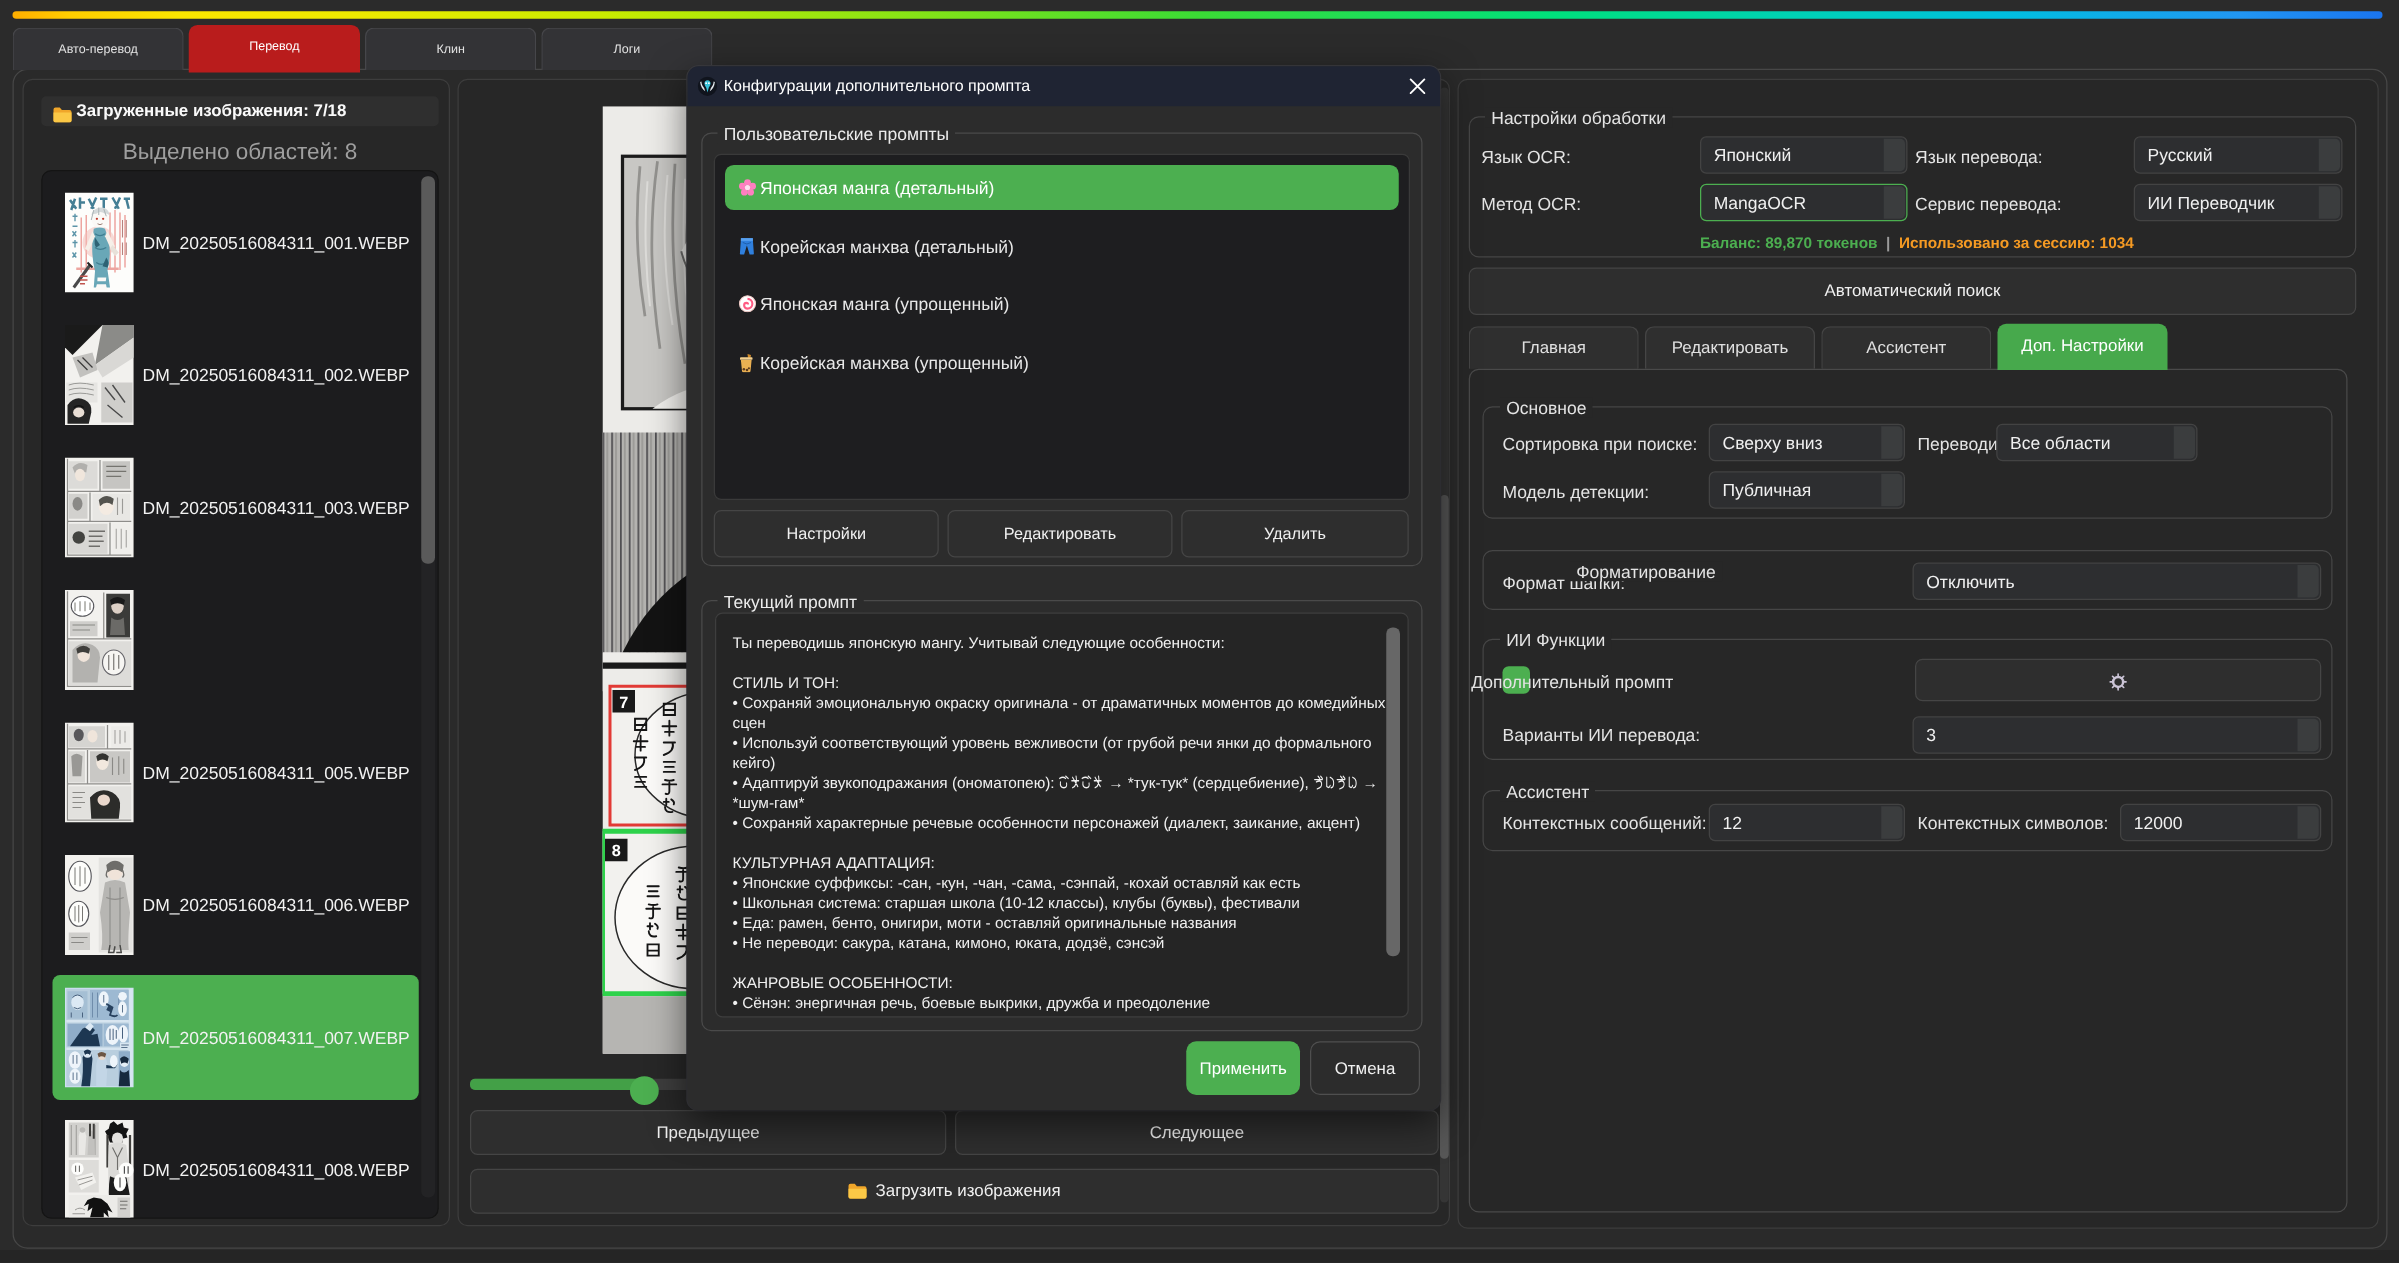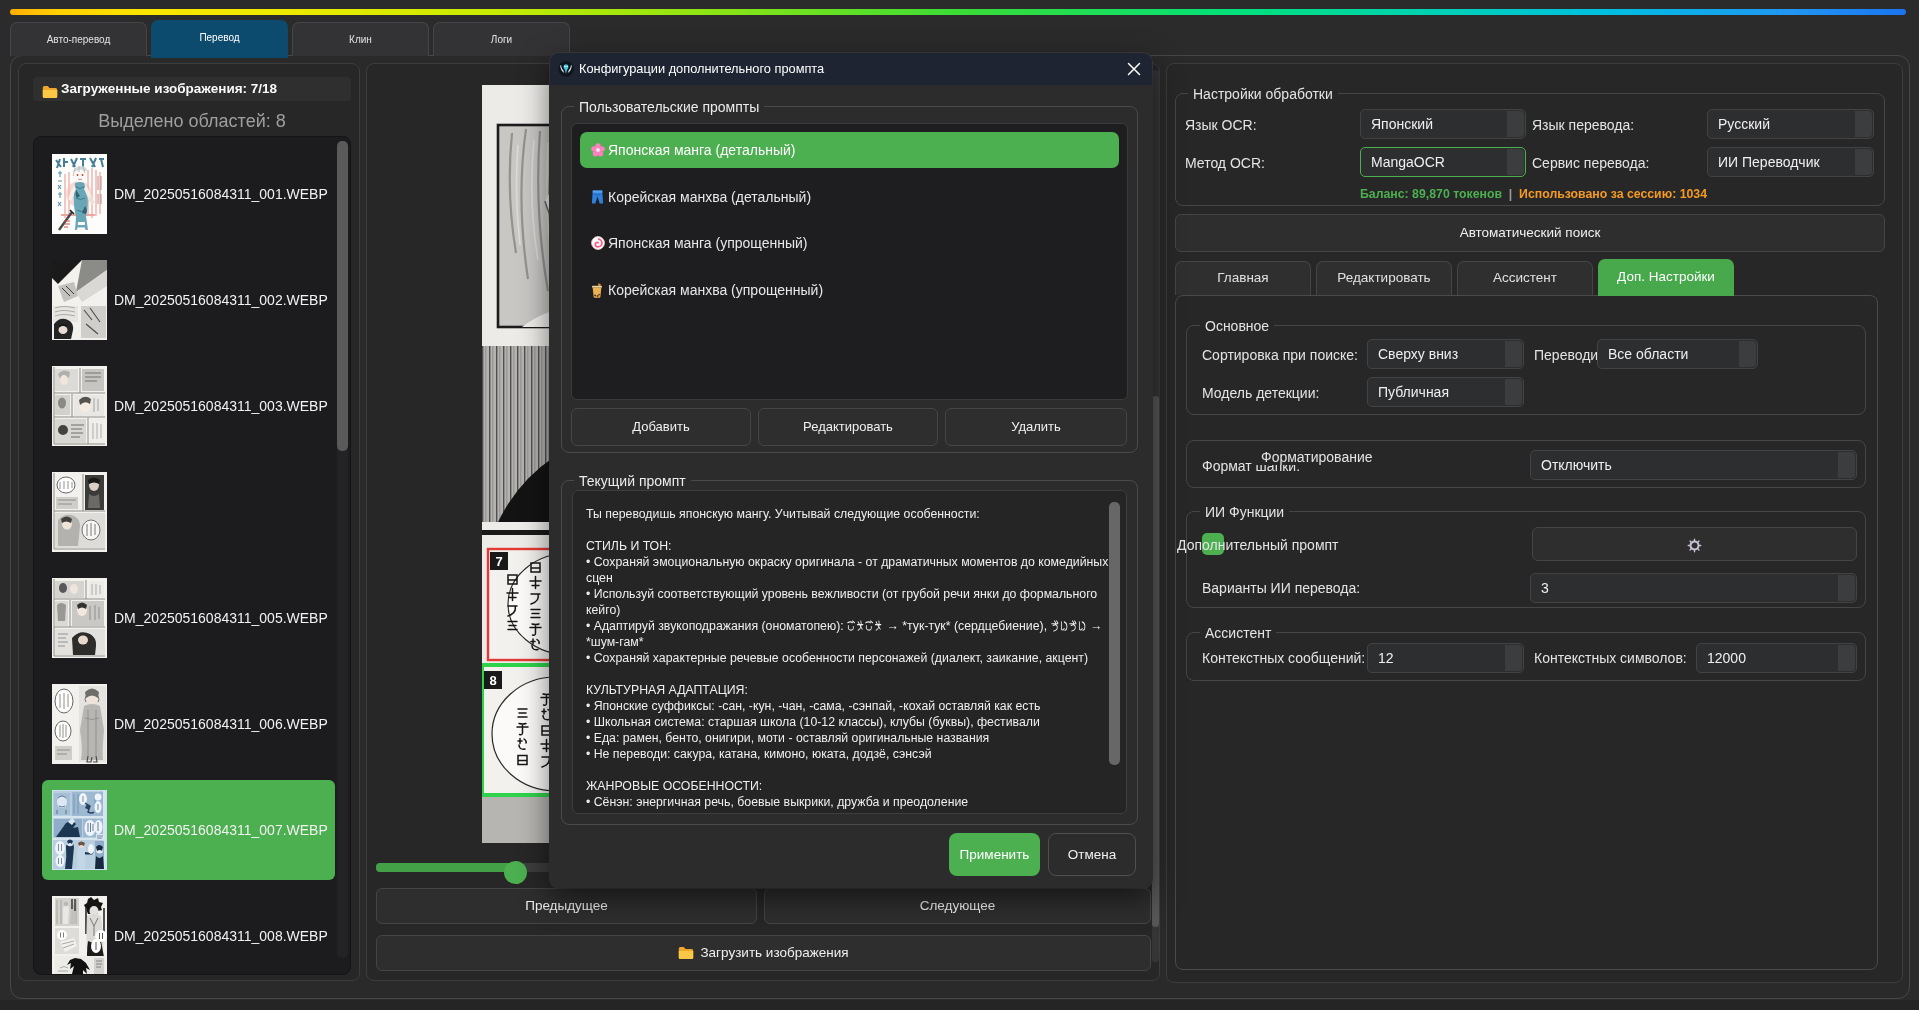--- a/index.html
+++ b/index.html
@@ -10,21 +10,21 @@
   
   #grad { left:10px; top:9px; width:1896px; height:6px; border-radius:3px;
     background:linear-gradient(90deg,#ffae00 0%,#ffcf00 2.5%,#fbe600 7%,#eeea00 14%,#c9ec00 25%,#8ce414 37%,#3bdc35 50%,#00e07c 65%,#00d2b4 75%,#00bfe0 84%,#2196f3 94%,#1a75f0 100%); }
 
   
   #frame { left:10px; top:55px; width:1900px; height:944px; border:1px solid #474747; border-radius:12px; background:#2a2a2a; }
   #below { left:0; top:1000px; width:1919px; height:10px; background:#252525; }
 
   
   .ttab { top:22px; height:34px; width:137px; background:#333336; border:1px solid #46464a; border-bottom:none; border-radius:7px 7px 0 0; text-align:center; line-height:33px; font-size:10px; color:#e2e2e2; }
-  .ttab.act { top:20px; height:38px; background:#0c4a6e; border:none; color:#fff; line-height:36px; z-index:3; }
+  .ttab.act { top:20px; height:38px; background:#b91c1c; border:none; color:#fff; line-height:36px; z-index:3; }
 
   
   .panel { background:#272727; border:1px solid #3d3d3d; border-radius:8px; }
 
   
   #lp-head { left:33px; top:77px; width:318px; height:24px; background:#2f2f2f; border-radius:4px; font-size:13.5px; font-weight:bold; color:#fafafa; line-height:24px; }
   #lp-sel { left:33px; top:111px; width:318px; text-align:center; font-size:18px; color:#9f9f9f; }
   #lp-list { left:33px; top:136px; width:318px; height:839px; background:#1c1c1e; border:1px solid #141414; border-radius:8px; overflow:hidden; }
   .litem { left:8px; width:293px; height:100px; border-radius:6px; }
   .litem.sel { background:#4caf50; }
@@ -501,21 +501,21 @@
             <path d="M7 0.2 l2.8 0.7 l-0.4 2.2 h-2 Z" fill="#d08a28"></path>
             <rect x="1" y="2.7" width="10" height="2.1" rx="0.7" fill="#f3cf8d"></rect>
             <path d="M1.7 5 h8.6 l-0.9 8.8 a1.1 1.1 0 0 1 -1.1 1 h-4.6 a1.1 1.1 0 0 1 -1.1 -1 Z" fill="#eab052"></path>
             <circle cx="4.1" cy="12.4" r="1" fill="#5d3b1e"></circle>
             <circle cx="6.6" cy="13" r="1" fill="#5d3b1e"></circle>
             <circle cx="8.1" cy="11.6" r="0.9" fill="#5d3b1e"></circle>
           </svg></span>
         <span class="tx">Корейская манхва (упрощенный)</span>
       </div>
     </div>
-<div class="mbtn" style="left:21px;width:180px;">Добавить</div>
+<div class="mbtn" style="left:21px;width:180px;">Настройки</div>
 <div class="mbtn" style="left:208px;width:180px;">Редактировать</div>
 <div class="mbtn" style="left:395px;width:182px;">Удалить</div>
 <div class="fset" style="left:11px;top:427px;width:577px;height:345px;border-color:#4a4a4a;"></div>
 <div class="mflab" style="left:24px;top:420px;">Текущий промпт</div>
 <div id="mtext">
       <div class="inner">Ты переводишь японскую мангу. Учитывай следующие особенности:<br><br>СТИЛЬ И ТОН:<br>• Сохраняй эмоциональную окраску оригинала - от драматичных моментов до комедийных<br>сцен<br>• Используй соответствующий уровень вежливости (от грубой речи янки до формального<br>кейго)<br>• Адаптируй звукоподражания (ономатопею): <svg width="36" height="12" viewBox="0 0 52 13" style="vertical-align:-2px" preserveAspectRatio="none">
           <path d="M1 3 q4 -2 7 0 M2 6 q-1 5 4 5 q4 0 3 -4 M8 1 l3 2" transform="translate(0 0)" stroke="#f0f0f0" stroke-width="1.2" fill="none" stroke-linecap="round"></path>
           <path d="M3 2 l6 8 M2 5 h8 M7 1 q2 8 -4 10" transform="translate(13 0)" stroke="#f0f0f0" stroke-width="1.2" fill="none" stroke-linecap="round"></path>
           <path d="M1 3 q4 -2 7 0 M2 6 q-1 5 4 5 q4 0 3 -4 M8 1 l3 2" transform="translate(26 0)" stroke="#f0f0f0" stroke-width="1.2" fill="none" stroke-linecap="round"></path>
           <path d="M3 2 l6 8 M2 5 h8 M7 1 q2 8 -4 10" transform="translate(39 0)" stroke="#f0f0f0" stroke-width="1.2" fill="none" stroke-linecap="round"></path>

